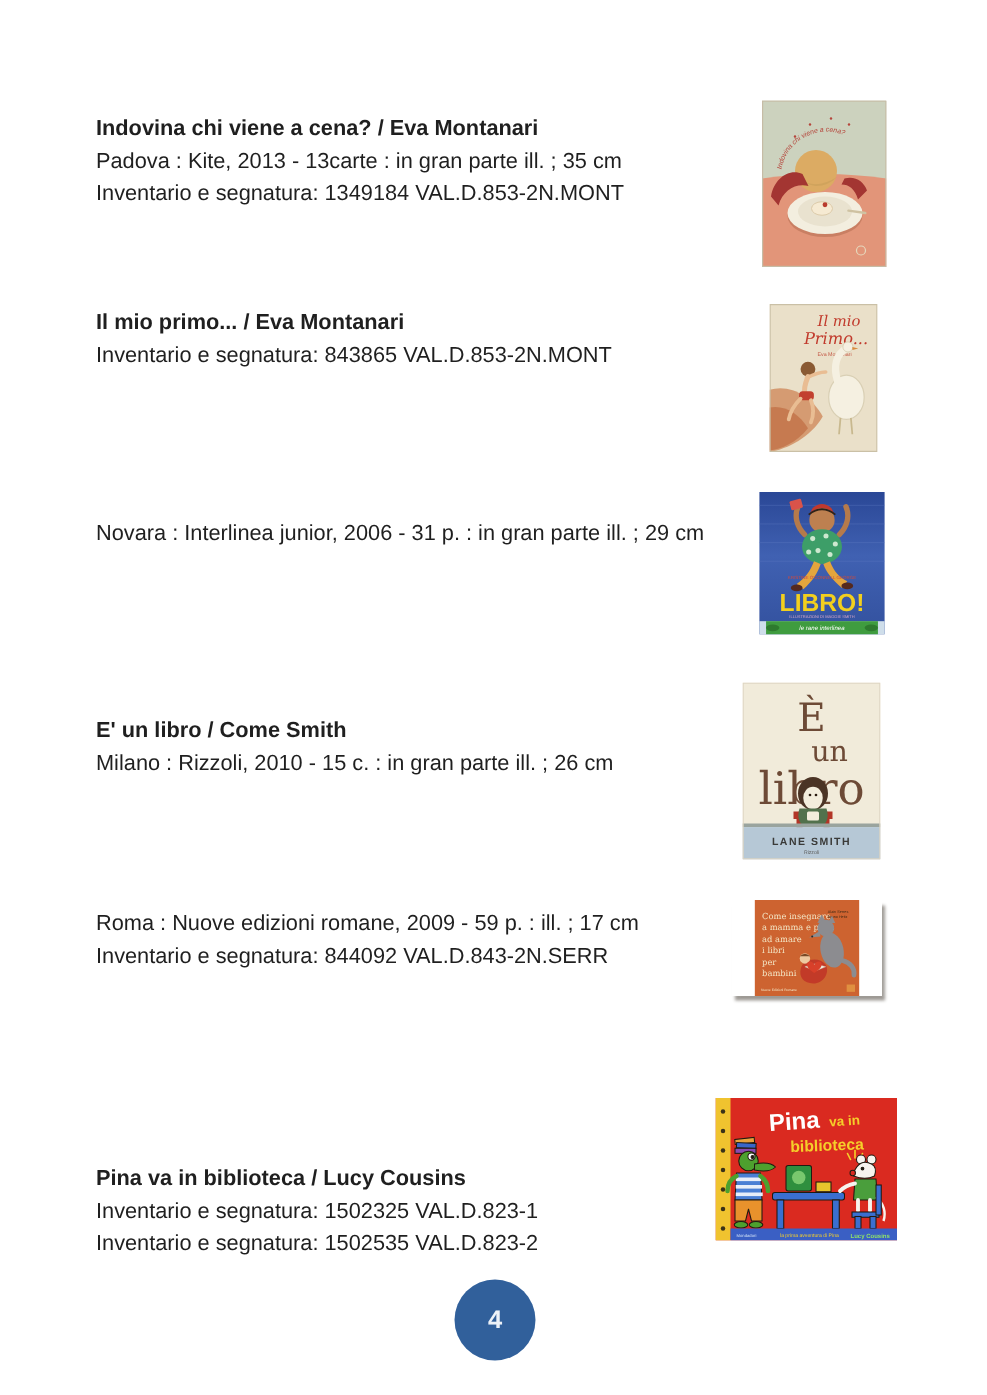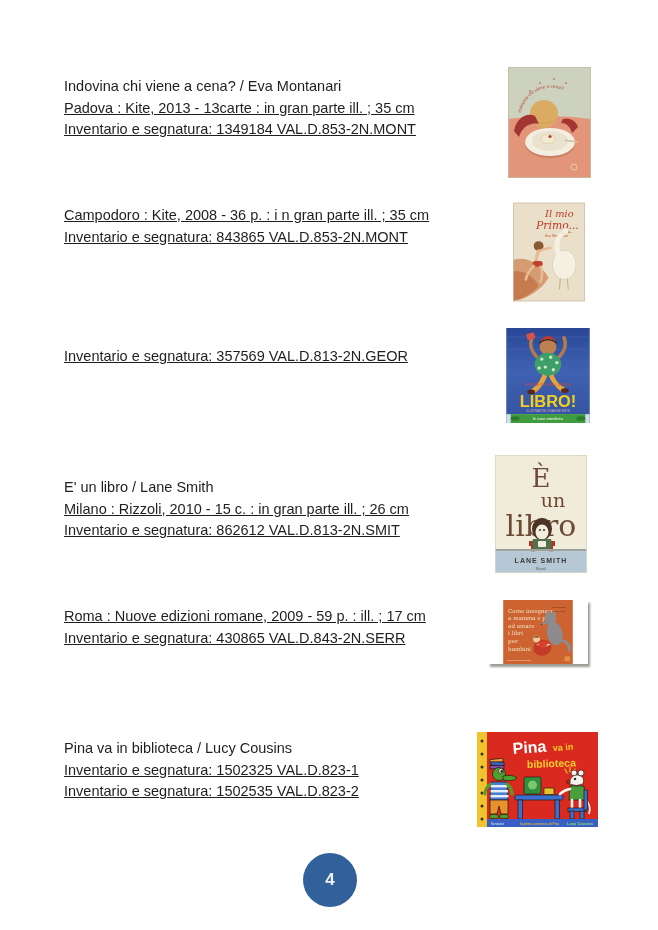--- a/index.html
+++ b/index.html
@@ -1,20 +1,20 @@
 <!DOCTYPE html>
 <html><head>
 <meta charset="utf-8">
 <style>
   html,body{margin:0;padding:0;background:#ffffff;}
   .page{position:relative;width:658px;height:930px;background:#ffffff;overflow:hidden;
         font-family:"Liberation Sans",sans-serif;color:#1f1f1f;}
   .entry{position:absolute;left:64px;width:430px;font-size:14.5px;line-height:21.5px;}
-  .entry .title{font-weight:normal;white-space:pre-line;}
-  .entry .line{white-space:nowrap;text-decoration:underline;}
+  .entry .title{font-weight:bold;white-space:pre-line;}
+  .entry .line{white-space:nowrap;}
   .cover{position:absolute;}
   .cover svg{display:block;width:100%;height:100%;}
   .cover-shadow{box-shadow:2px 3px 2px rgba(40,30,20,0.45);}
   .pagenum{position:absolute;left:303px;top:853px;width:54px;height:54px;border-radius:50%;
            background:#31609b;display:flex;align-items:center;justify-content:center;
            color:#edf2f8;font-weight:bold;font-size:17px;}
   text{font-family:"Liberation Sans",sans-serif;}
   .serif{font-family:"DejaVu Serif",serif;}
 </style>
 </head>
@@ -22,40 +22,39 @@
 
 <div class="page">
 
   <div class="entry" style="top:76px">
     <div class="title">Indovina chi viene a cena? / Eva Montanari</div>
     <div class="line">Padova : Kite, 2013 - 13carte : in gran parte ill. ; 35 cm</div>
     <div class="line">Inventario e segnatura: 1349184 VAL.D.853-2N.MONT</div>
   </div>
 
   <div class="entry" style="top:205px">
-    <div class="line">Campodoro : Kite, 2008 - 36 p. : i n gran parte ill. ; 35 cm</div>
+    <div class="title">Il mio primo... / Eva Montanari</div>
     <div class="line">Inventario e segnatura: 843865 VAL.D.853-2N.MONT</div>
   </div>
 
   <div class="entry" style="top:346px">
-    <div class="line">Inventario e segnatura: 357569 VAL.D.813-2N.GEOR</div>
+    <div class="line">Novara : Interlinea junior, 2006 - 31 p. : in gran parte ill. ; 29 cm</div>
   </div>
 
   <div class="entry" style="top:477px">
-    <div class="title">E' un libro / Lane Smith</div>
+    <div class="title">E' un libro / Come Smith</div>
     <div class="line">Milano : Rizzoli, 2010 - 15 c. : in gran parte ill. ; 26 cm</div>
-    <div class="line">Inventario e segnatura: 862612 VAL.D.813-2N.SMIT</div>
   </div>
 
   <div class="entry" style="top:606px">
     <div class="line">Roma : Nuove edizioni romane, 2009 - 59 p. : ill. ; 17 cm</div>
-    <div class="line">Inventario e segnatura: 430865 VAL.D.843-2N.SERR</div>
-  </div>
-
-  <div class="entry" style="top:738px">
+    <div class="line">Inventario e segnatura: 844092 VAL.D.843-2N.SERR</div>
+  </div>
+
+  <div class="entry" style="top:776px">
     <div class="title">Pina va in biblioteca / Lucy Cousins</div>
     <div class="line">Inventario e segnatura: 1502325 VAL.D.823-1</div>
     <div class="line">Inventario e segnatura: 1502535 VAL.D.823-2</div>
   </div>
 
   <div class="cover" style="left:508px;top:67px;width:83px;height:111px">
     <svg viewBox="0 0 83 111">
       <rect width="83" height="111" fill="#d6cab4"></rect>
       <rect width="83" height="52" fill="#ccd2be"></rect>
       <path d="M0,52 Q41,46 83,52 L83,111 L0,111 Z" fill="#e29579"></path>

